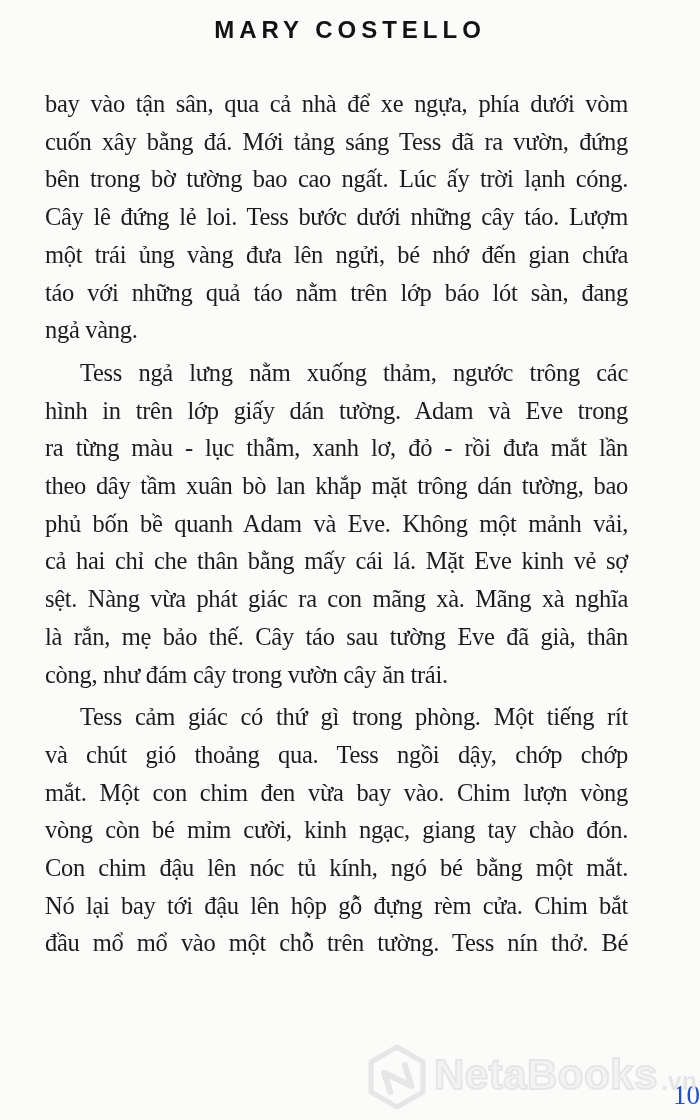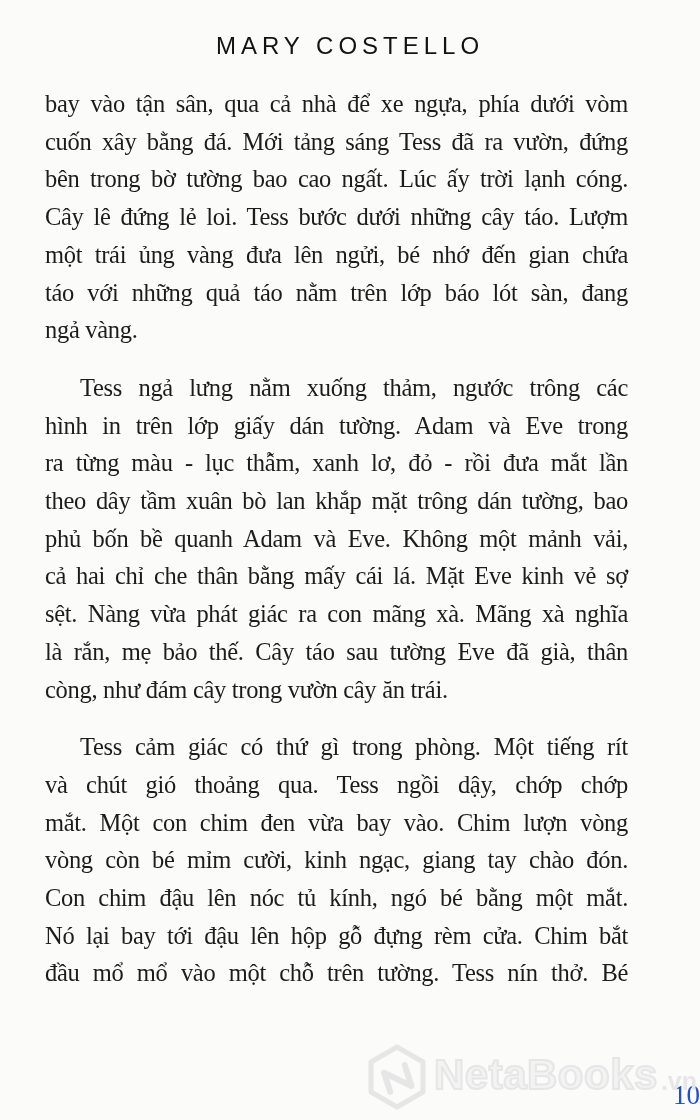--- a/index.html
+++ b/index.html
@@ -10,44 +10,44 @@
   .page {
     position: relative;
     width: 700px;
     height: 1120px;
     background: #fbfbfa;
     overflow: hidden;
     font-family: "Liberation Serif", "DejaVu Serif", serif;
   }
   .author-header {
     position: absolute;
-    top: 32px;
+    top: 16px;
     left: 0;
     right: 0;
     text-align: center;
     font-family: "Liberation Sans", "DejaVu Sans", sans-serif;
-    font-weight: 400;
+    font-weight: 700;
     font-size: 24px;
     letter-spacing: 5px;
     color: #131313;
     transform: scaleY(1.02);
     white-space: nowrap;
   }
   .body-text {
     position: absolute;
     left: 45px;
     width: 583px;
     top: 85px;
     font-size: 24.5px;
     line-height: 37.7px;
     letter-spacing: -0.3px;
     color: #1c1c1c;
   }
   .paragraph + .paragraph {
-    margin-top: 20px;
+    margin-top: 5px;
   }
   .line {
     text-align: justify;
     text-align-last: justify;
     white-space: normal;
   }
   .line.last {
     text-align-last: left;
   }
   .paragraph.indent .line:first-child {

